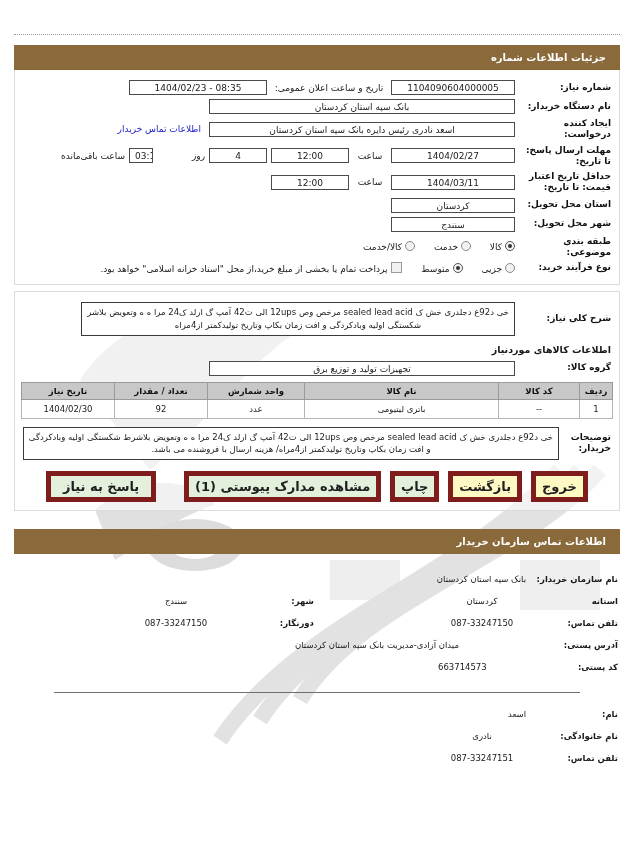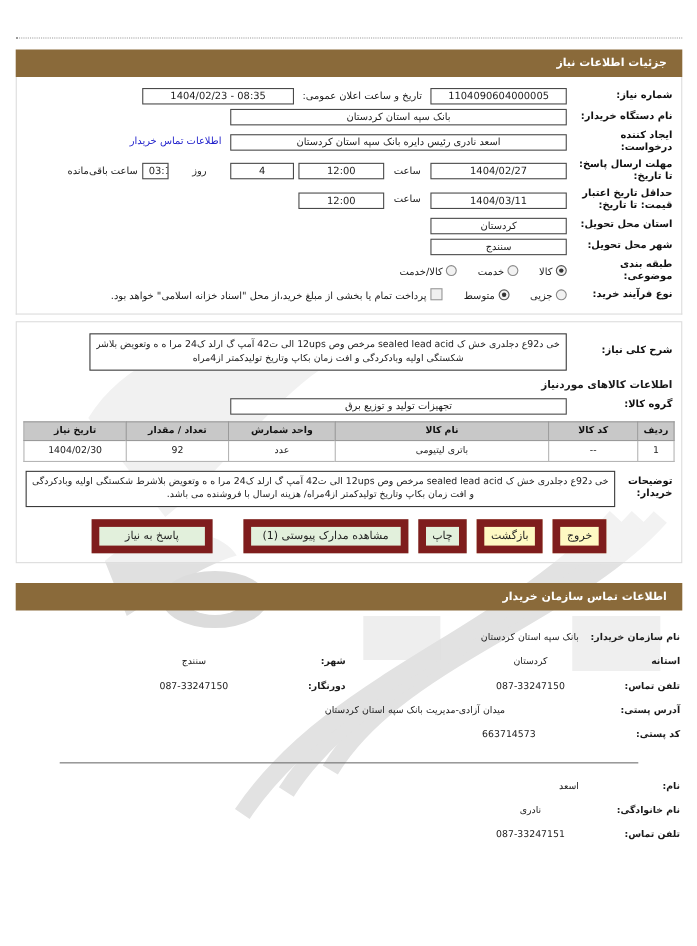--- a/index.html
+++ b/index.html
@@ -193,28 +193,29 @@
   }
 
   
   .btn-row {
     margin-top: 9px;
     text-align: center;
     white-space: nowrap;
   }
   .btn {
     display: inline-block;
-    border: 7px solid #7f1d1d;
-    font-size: 10px;
+    border: 5px solid #7f1d1d;
+    font-size: 13px;
     padding: 3px 6px;
     margin: 0 3px;
     min-width: 40px;
     text-align: center;
     cursor: pointer;
     box-sizing: border-box;
+    font-weight: bold;
   }
   .btn.green { background: #e2f0dc; color: #1f1f1f; }
   .btn.red   { background: #fef9c3; color: #1f1f1f; }
 
   
   table.contact {
     width: 100%;
     border-collapse: collapse;
     table-layout: fixed;
     margin-top: 14px;
@@ -269,21 +270,21 @@
   </g>
   <g fill="#ffffff">
     <ellipse cx="195" cy="545" rx="26" ry="14"></ellipse>
   </g>
 </svg>
 
 <div id="page">
 
   <div class="top-rule"></div>
 
-  <div class="section-bar">جزئیات اطلاعات نیاز</div>
+  <div class="section-bar">جزئیات اطلاعات شماره</div>
 
   <div class="panel">
     <table class="form">
       <colgroup>
         <col style="width:96px">
         <col style="width:128px">
         <col style="width:120px">
         <col style="width:62px">
         <col style="width:52px">
         <col style="width:28px">
@@ -336,21 +337,21 @@
             <td>
               <div class="box ltr">12:00</div>
             </td>
           </tr>
                 </tbody>
               </table>
         </td>
         <td>
           <div class="box">4</div>
         </td>
-        <td class="inline-lbl" style="text-align:center;padding:0 2px">روز</td>
+        <td class="inline-lbl" style="text-align:right;padding:0 2px">روز</td>
         <td>
           <div class="box ltr">03:12:54</div>
         </td>
         <td class="inline-lbl" style="text-align:center">ساعت باقی‌مانده</td>
         <td></td>
       </tr>
 
       <tr>
         <td class="lbl">حداقل تاریخ اعتبار قیمت: تا تاریخ:</td>
         <td>

